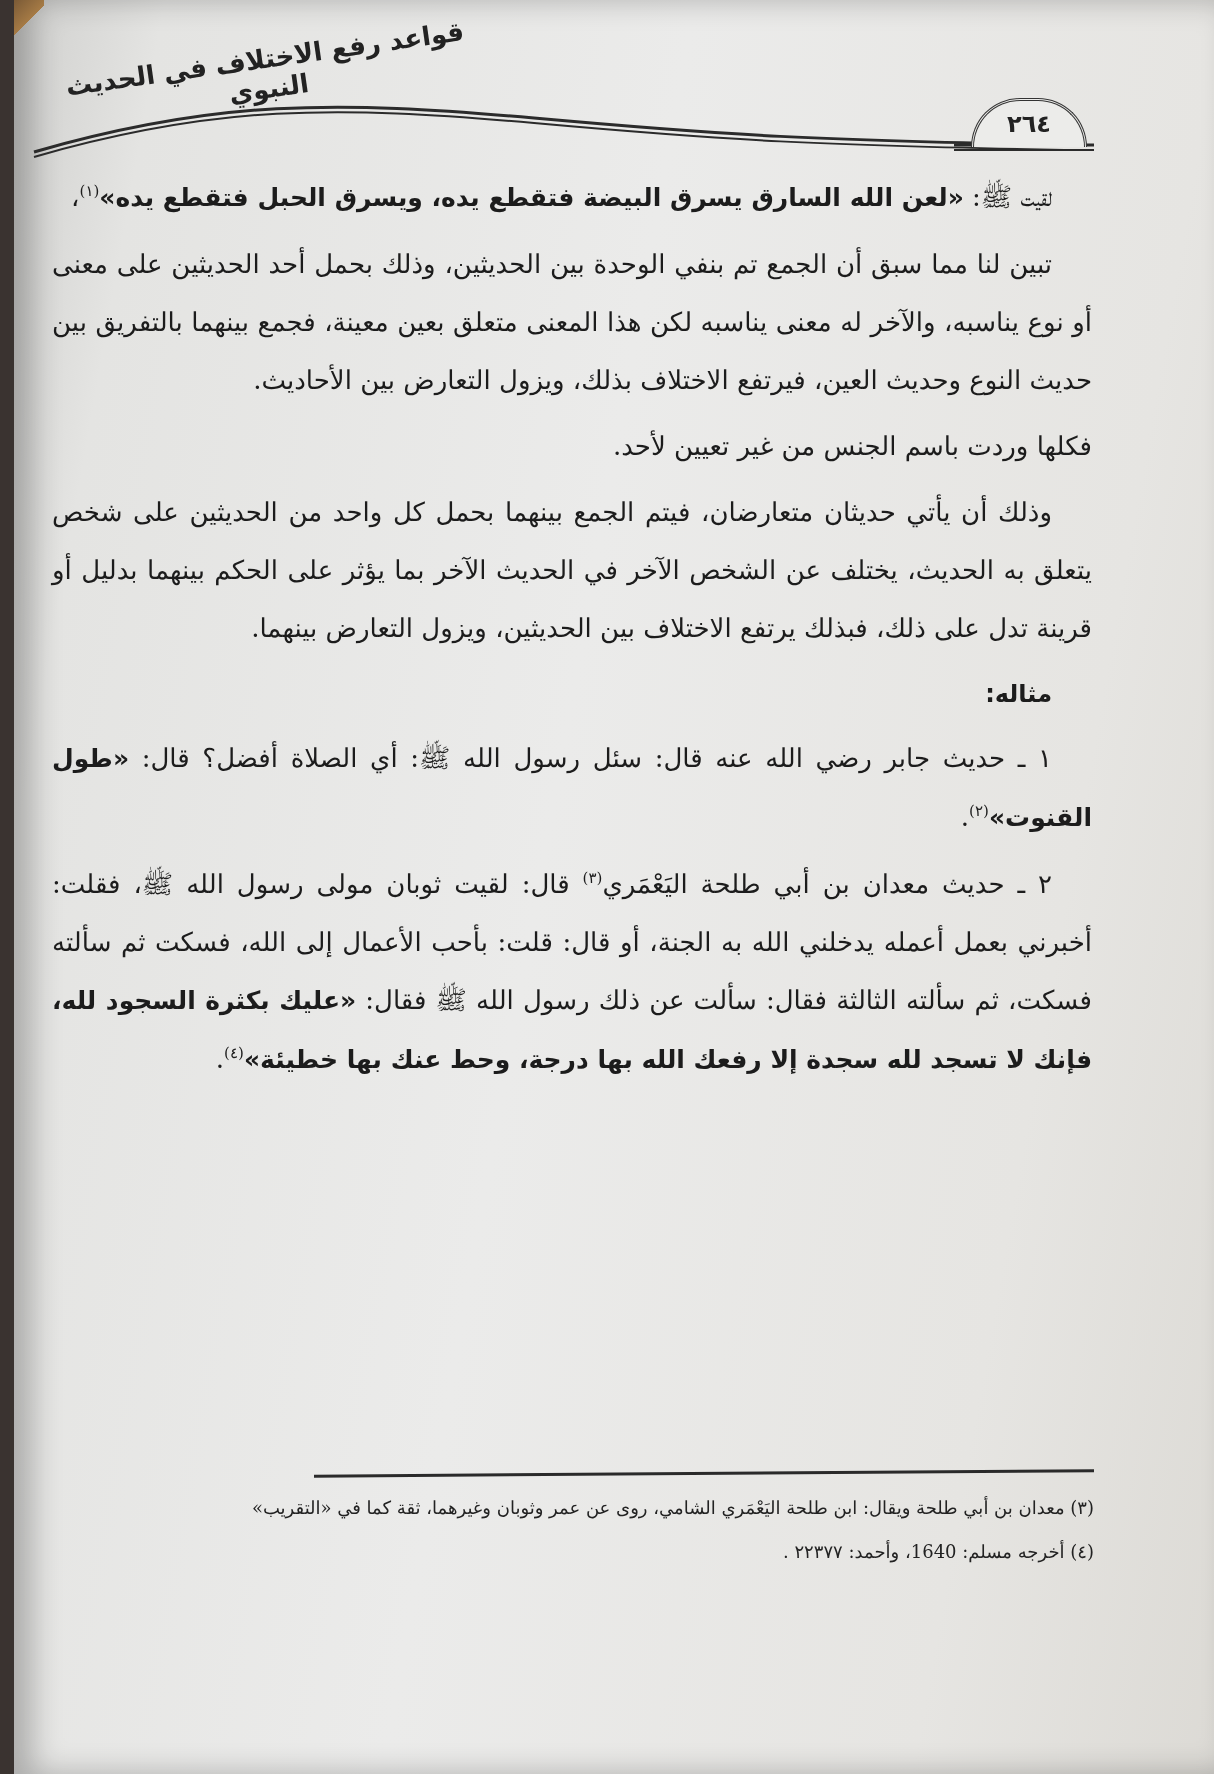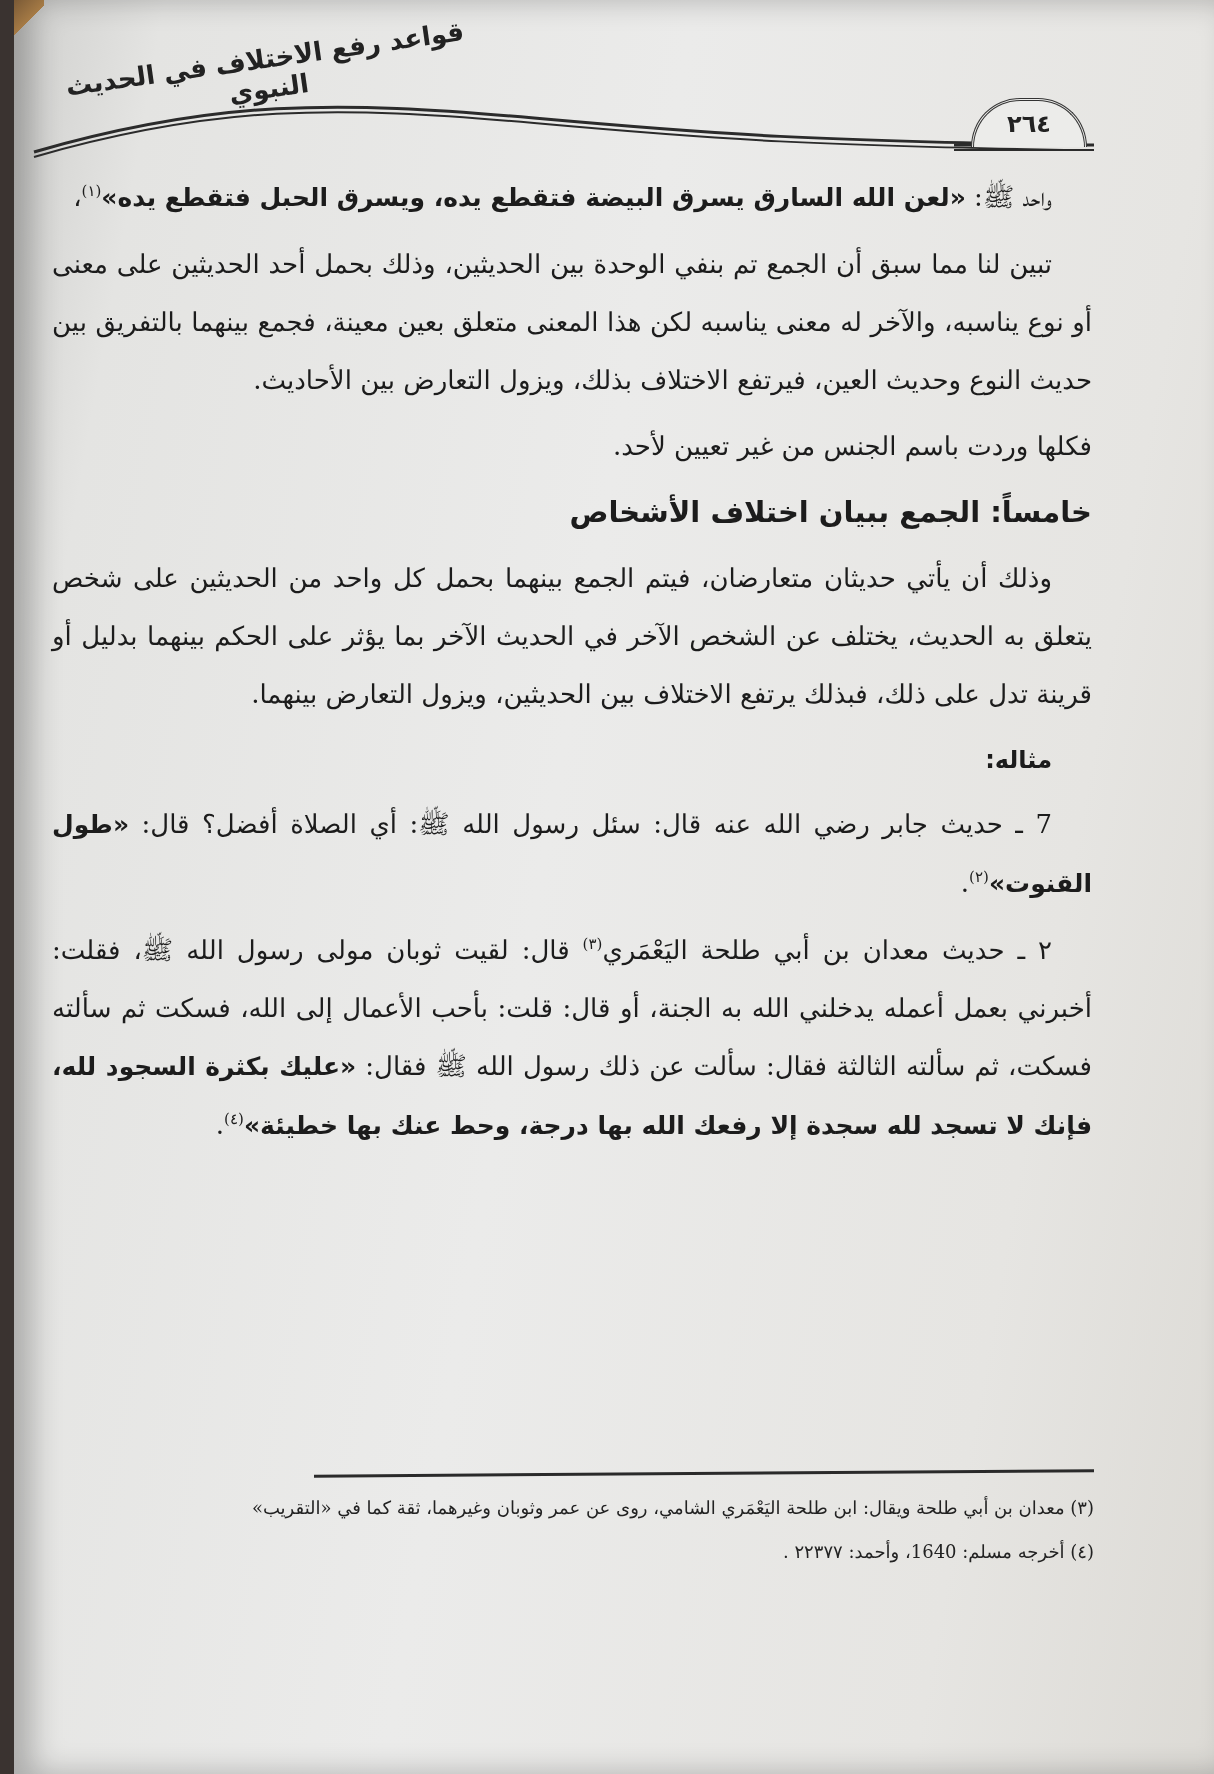--- a/index.html
+++ b/index.html
@@ -68,33 +68,32 @@
       <path d="M 20 157 C 200 105, 320 105, 520 123 S 800 145, 1050 150" stroke="#2b2b2b" stroke-width="2" fill="none"></path>
       <line x1="940" y1="145" x2="1080" y2="145" stroke="#2b2b2b" stroke-width="3"></line>
       <line x1="940" y1="150" x2="1080" y2="150" stroke="#2b2b2b" stroke-width="2"></line>
     </svg>
     <div class="running-title">قواعد رفع الاختلاف في الحديث النبوي</div>
     <div class="page-num-badge">٢٦٤</div>
   </div>
 
   <div class="body-text">
     <p class="para">
-      <span>واحد ﷺ: </span><span class="quote">«لعن الله السارق يسرق البيضة فتقطع يده، ويسرق الحبل فتقطع يده»</span><span class="sup">(١)</span><span>،</span>
+      <span>لقيت ﷺ: </span><span class="quote">«لعن الله السارق يسرق البيضة فتقطع يده، ويسرق الحبل فتقطع يده»</span><span class="sup">(١)</span><span>،</span>
     </p>
     <p class="para">تبين لنا مما سبق أن الجمع تم بنفي الوحدة بين الحديثين، وذلك بحمل أحد الحديثين على معنى أو نوع يناسبه، والآخر له معنى يناسبه لكن هذا المعنى متعلق بعين معينة، فجمع بينهما بالتفريق بين حديث النوع وحديث العين، فيرتفع الاختلاف بذلك، ويزول التعارض بين الأحاديث.</p>
     <p class="para noindent">فكلها وردت باسم الجنس من غير تعيين لأحد.</p>
 
-    <h2 class="section-heading">خامساً: الجمع ببيان اختلاف الأشخاص</h2>
 
     <p class="para">وذلك أن يأتي حديثان متعارضان، فيتم الجمع بينهما بحمل كل واحد من الحديثين على شخص يتعلق به الحديث، يختلف عن الشخص الآخر في الحديث الآخر بما يؤثر على الحكم بينهما بدليل أو قرينة تدل على ذلك، فبذلك يرتفع الاختلاف بين الحديثين، ويزول التعارض بينهما.</p>
 
     <p class="para example-label">مثاله:</p>
 
     <p class="para">
-      <span>7 ـ حديث جابر رضي الله عنه قال: سئل رسول الله ﷺ: أي الصلاة أفضل؟ قال: </span><span class="quote">«طول القنوت»</span><span class="sup">(٢)</span><span>.</span>
+      <span>١ ـ حديث جابر رضي الله عنه قال: سئل رسول الله ﷺ: أي الصلاة أفضل؟ قال: </span><span class="quote">«طول القنوت»</span><span class="sup">(٢)</span><span>.</span>
     </p>
 
     <p class="para">
       <span>٢ ـ حديث معدان بن أبي طلحة اليَعْمَري</span><span class="sup">(٣)</span><span> قال: لقيت ثوبان مولى رسول الله ﷺ، فقلت: أخبرني بعمل أعمله يدخلني الله به الجنة، أو قال: قلت: بأحب الأعمال إلى الله، فسكت ثم سألته فسكت، ثم سألته الثالثة فقال: سألت عن ذلك رسول الله ﷺ فقال: </span><span class="quote">«عليك بكثرة السجود لله، فإنك لا تسجد لله سجدة إلا رفعك الله بها درجة، وحط عنك بها خطيئة»</span><span class="sup">(٤)</span><span>.</span>
     </p>
   </div>
 
   <div class="footnote-rule"></div>
 
   <div class="footnotes">

